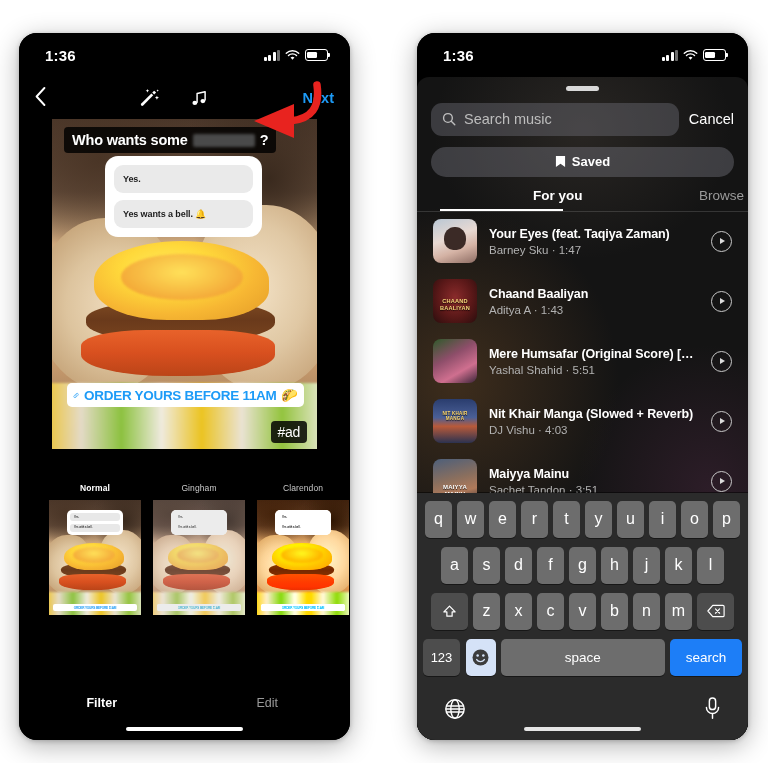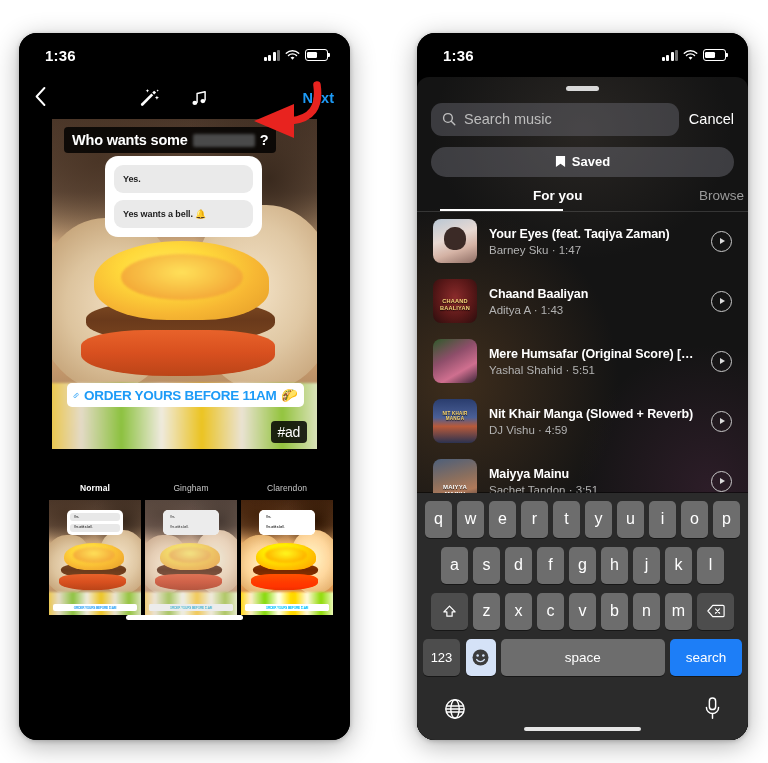--- a/index.html
+++ b/index.html
@@ -142,21 +142,21 @@
     color: #1d9bf7; font-size: 13.5px; font-weight: bold;
     letter-spacing: -.3px; white-space: nowrap;
   }
   .ad-badge {
     position: absolute; right: 10px; bottom: 6px;
     background: rgba(0,0,0,0.84); color: #fff; border-radius: 4px;
     padding: 3px 7px; font-size: 14px; font-weight: normal; letter-spacing: -.3px;
   }
 
   .filters-row { flex: none; margin-top: 34px; padding-left: 30px; overflow: hidden; }
-  .filters-strip { display: flex; gap: 4px; }
+  .filters-strip { display: flex; gap: 12px; }
   .filter-cell { width: 92px; flex: none; }
   .filter-name {
     text-align: center; font-size: 8.5px; color: #c8c8c8; margin-bottom: 7px;
     letter-spacing: .1px; white-space: nowrap;
   }
   .filter-cell.selected .filter-name { color: #fff; font-weight: bold; }
   .filter-thumb {
     width: 92px; height: 115px; overflow: hidden; position: relative; background:#2a1d14;
   }
   .filter-thumb .mini-quiz {
@@ -430,20 +430,24 @@
                   <div class="mini-opt">Yes.</div>
                   <div class="mini-opt">Yes with a bell.</div>
                 </div>
               <div class="mini-link">ORDER YOURS BEFORE 11AM</div>
             </div>
           </div>
 
         </div>
       </div>
 
+      <div class="bottom-tabs">
+        <div class="bt active">Filter</div>
+        <div class="bt">Edit</div>
+      </div>
       <div class="home-indicator"></div>
     </div>
 
     <svg id="red-arrow" viewBox="0 0 110 62">
       <path d="M103 4 C 106 26, 98 38, 76 40" stroke="#e8231f" stroke-width="7.5" fill="none" stroke-linecap="round"></path>
       <path d="M40 40 L 80 23 L 80 57 Z" fill="#e8231f"></path>
     </svg>
   </div>
 
   <div class="phone" id="phone-right">
@@ -537,21 +541,21 @@
                 <i></i>
               </div>
           </div>
 
           <div class="track">
             <div class="art art-4">
                 <div class="lbl">NIT KHAIR MANGA</div>
               </div>
             <div class="track-meta">
               <div class="track-title">Nit Khair Manga (Slowed + Reverb)</div>
-              <div class="track-sub"><span>DJ Vishu</span><span> · </span><span>4:59</span></div>
+              <div class="track-sub"><span>DJ Vishu</span><span> · </span><span>4:03</span></div>
             </div>
             <div class="play-btn">
                 <i></i>
               </div>
           </div>
 
           <div class="track">
             <div class="art art-5">
                 <div class="lbl">MAIYYA
 MAINU</div>

